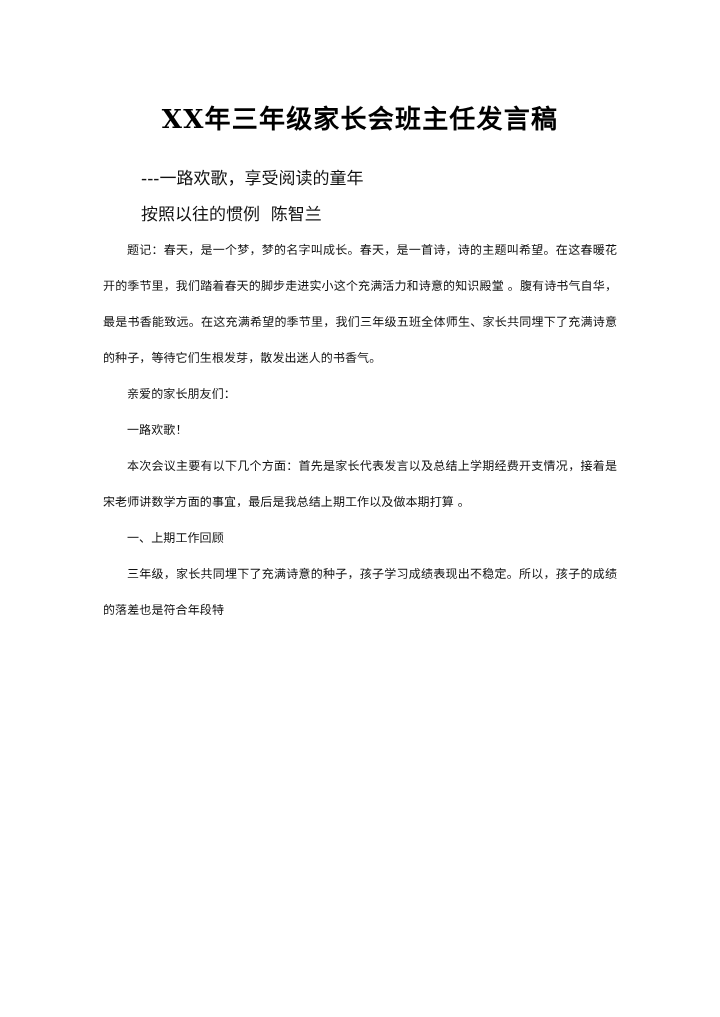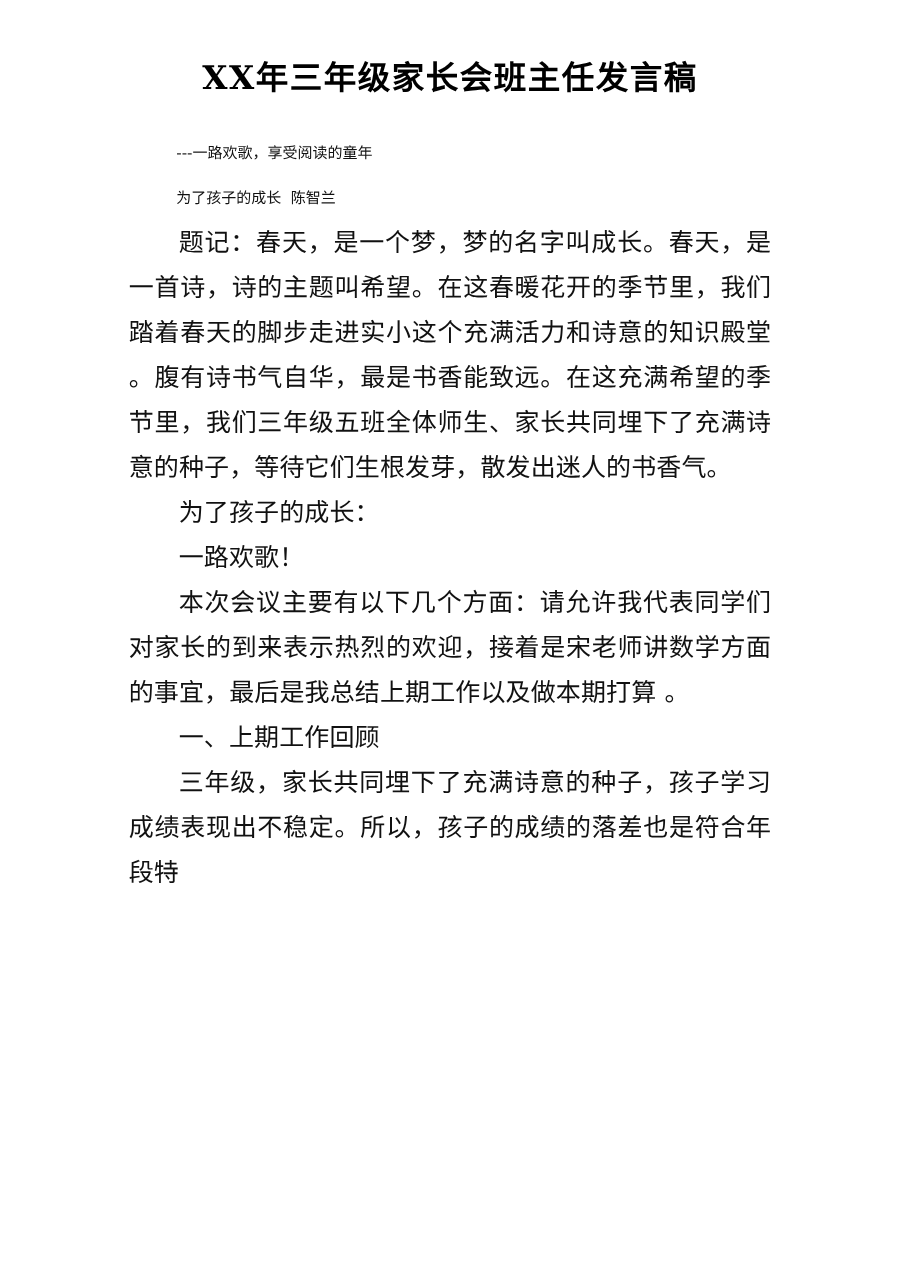--- a/index.html
+++ b/index.html
@@ -36,46 +36,46 @@
   
   .doc-title {
     font-family: "DejaVu Serif", "Liberation Serif", serif;
     font-weight: bold;
     font-size: 26px;
     line-height: 34px;
     letter-spacing: 1.2px;
     text-align: center;
     color: #000000;
     margin: 0;
-    padding-top: 46px;
+    padding-top: 102px;
     white-space: nowrap;
   }
 
   
   .sub-line {
     font-family: "DejaVu Sans", "Liberation Sans", sans-serif;
-    font-size: 12px;
+    font-size: 17px;
     line-height: 36px;
     color: #111111;
     margin: 0;
     white-space: pre;
   }
 
   .sub-line.first {
     margin-top: 24px;
   }
 
   .indent-2 {
     padding-left: 38px;
   }
 
   
   .para {
     font-family: "DejaVu Serif", "Liberation Serif", serif;
-    font-size: 20px;
+    font-size: 12px;
     line-height: 36px;
     color: #111111;
     margin: 0;
     text-align: justify;
     text-justify: inter-ideograph;
     text-indent: 2em;
     letter-spacing: 0.1px;
     word-break: break-all;
   }
 
@@ -86,29 +86,29 @@
 </head>
 <body>
 
 <div class="page">
   <div class="content">
 
     <h1 class="doc-title">XX年三年级家长会班主任发言稿</h1>
 
     <p class="sub-line indent-2 first">---一路欢歌，享受阅读的童年</p>
 
-    <p class="sub-line indent-2">为了孩子的成长  陈智兰</p>
+    <p class="sub-line indent-2">按照以往的惯例  陈智兰</p>
 
     <p class="para">题记：春天，是一个梦，梦的名字叫成长。春天，是一首诗，诗的主题叫希望。在这春暖花开的季节里，我们踏着春天的脚步走进实小这个充满活力和诗意的知识殿堂 。腹有诗书气自华，最是书香能致远。在这充满希望的季节里，我们三年级五班全体师生、家长共同埋下了充满诗意的种子，等待它们生根发芽，散发出迷人的书香气。</p>
 
-    <p class="para">为了孩子的成长：</p>
+    <p class="para">亲爱的家长朋友们：</p>
 
     <p class="para">一路欢歌！</p>
 
 
-    <p class="para">本次会议主要有以下几个方面：请允许我代表同学们对家长的到来表示热烈的欢迎，接着是宋老师讲数学方面的事宜，最后是我总结上期工作以及做本期打算 。</p>
+    <p class="para">本次会议主要有以下几个方面：首先是家长代表发言以及总结上学期经费开支情况，接着是宋老师讲数学方面的事宜，最后是我总结上期工作以及做本期打算 。</p>
 
     <p class="para heading-line">一、上期工作回顾</p>
 
     <p class="para">三年级，家长共同埋下了充满诗意的种子，孩子学习成绩表现出不稳定。所以，孩子的成绩的落差也是符合年段特</p>
 
   </div>
 </div>
 
 </body></html>

